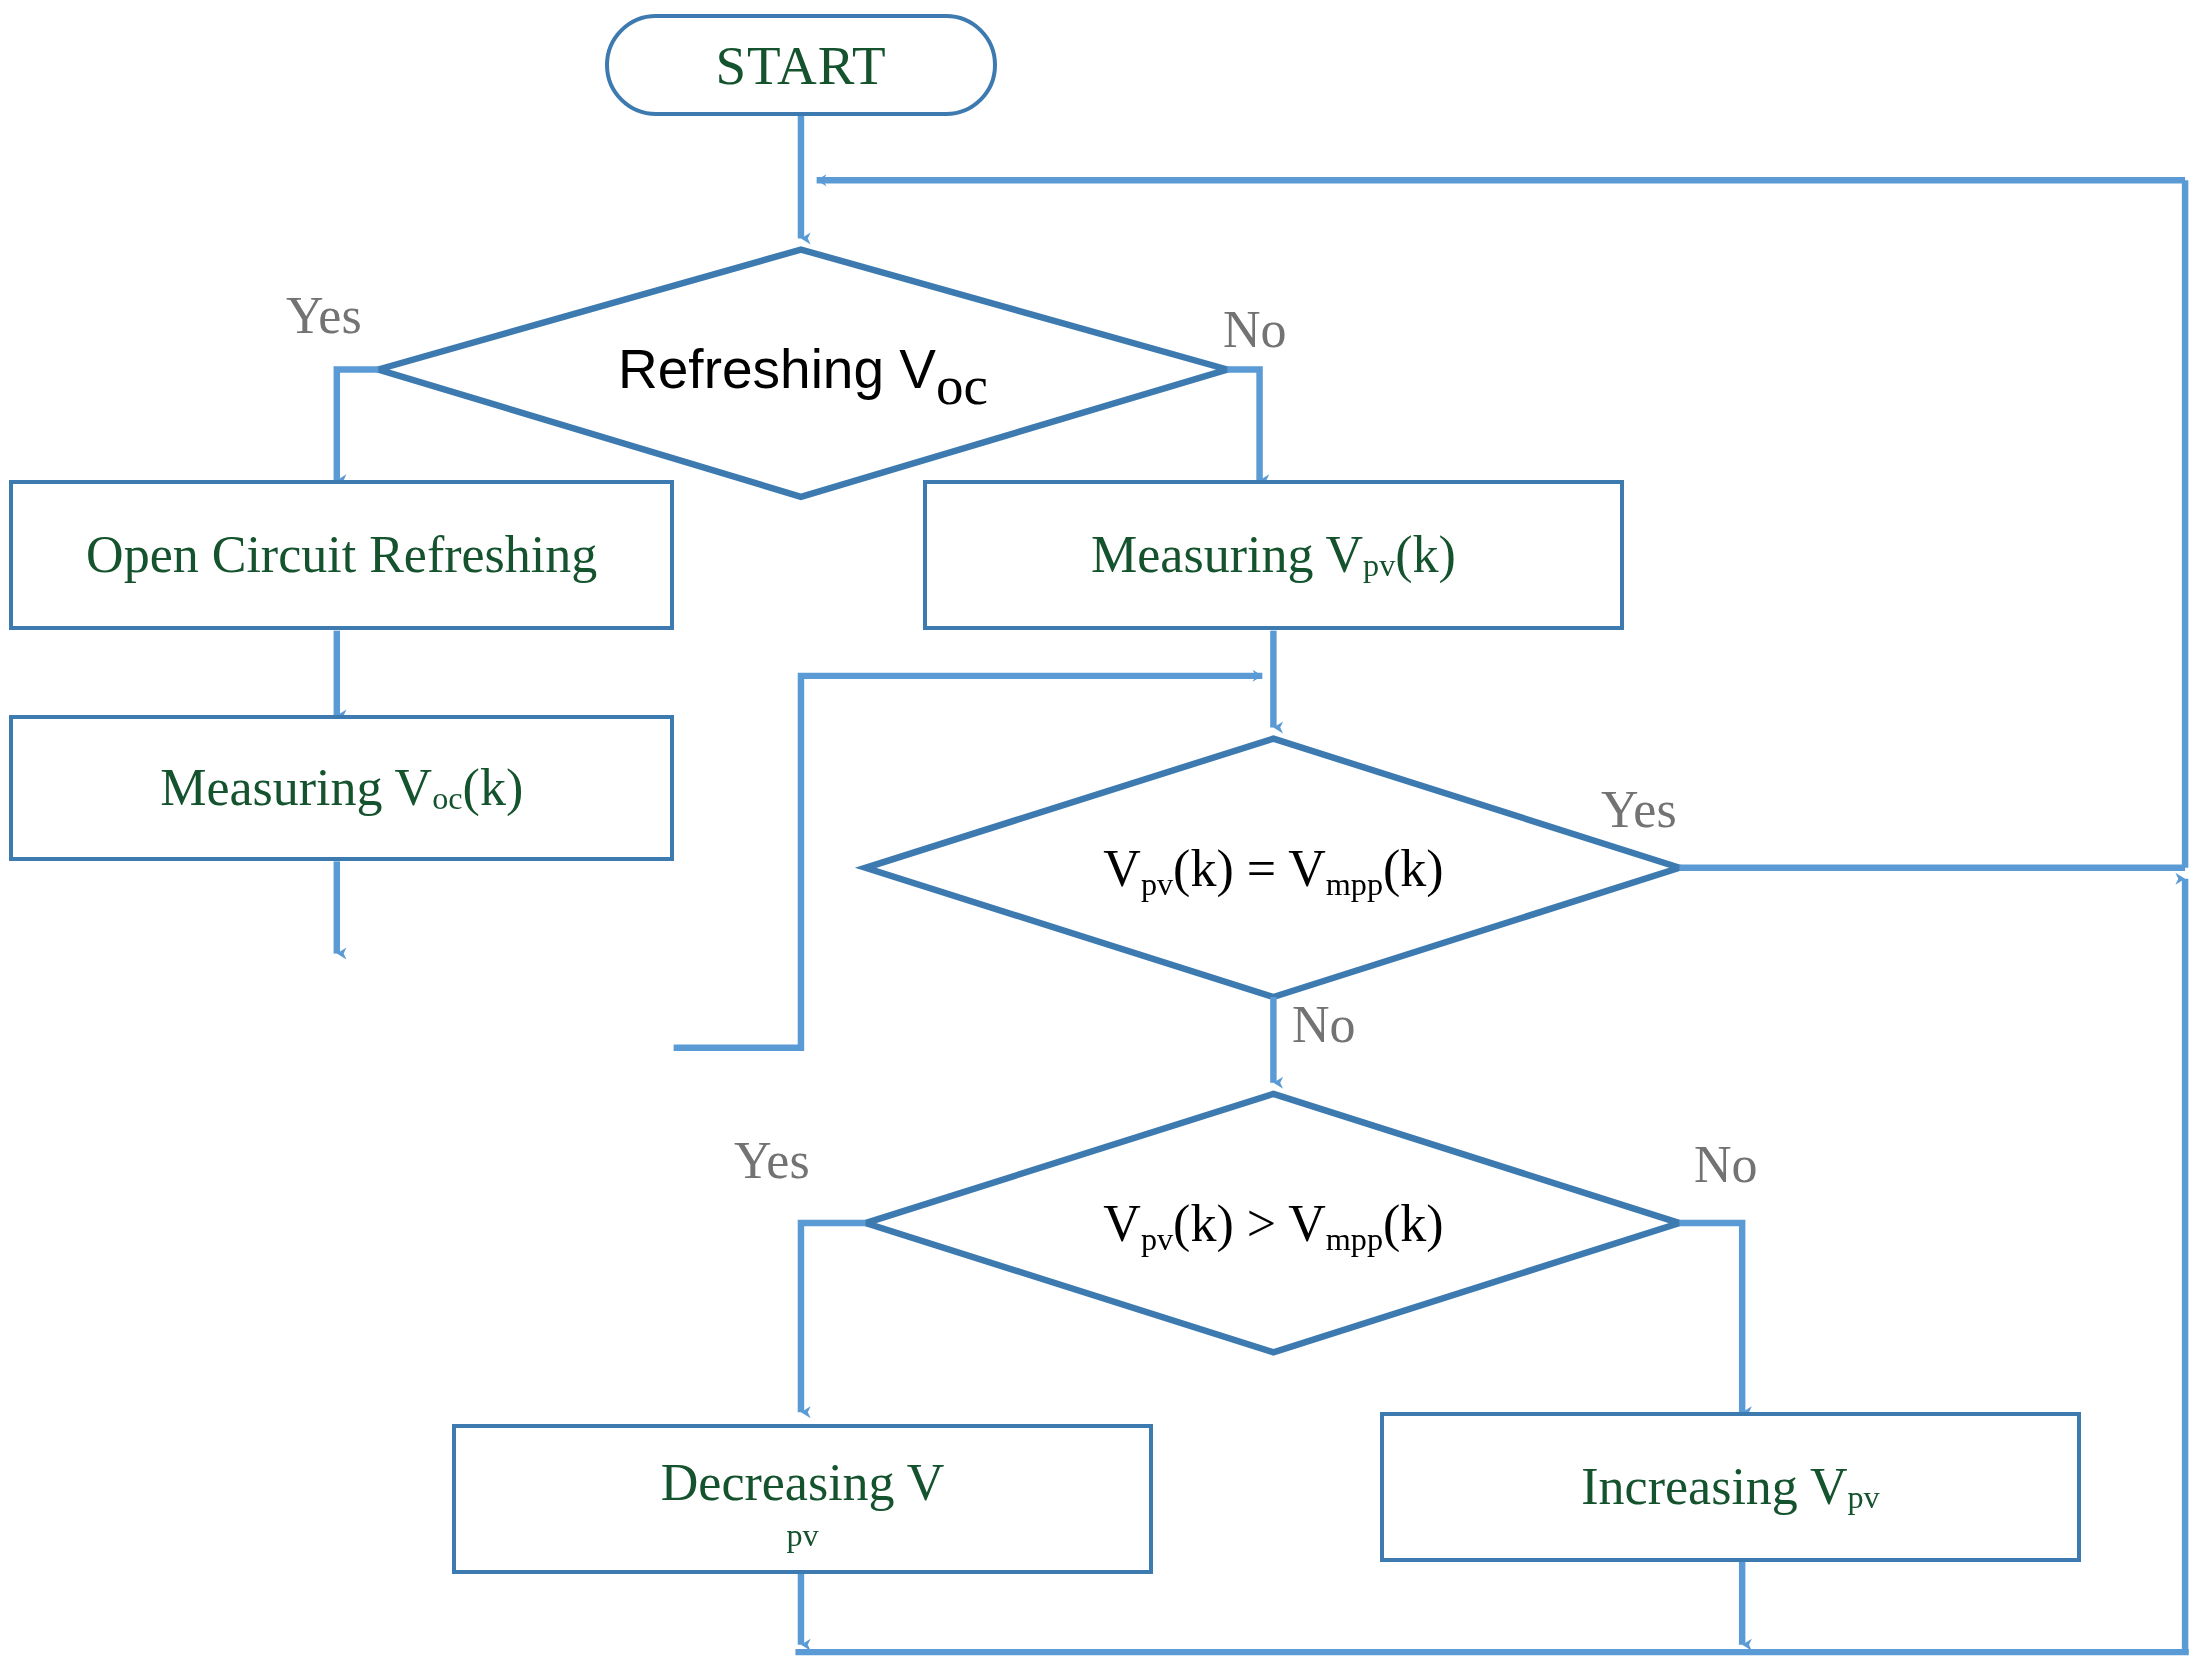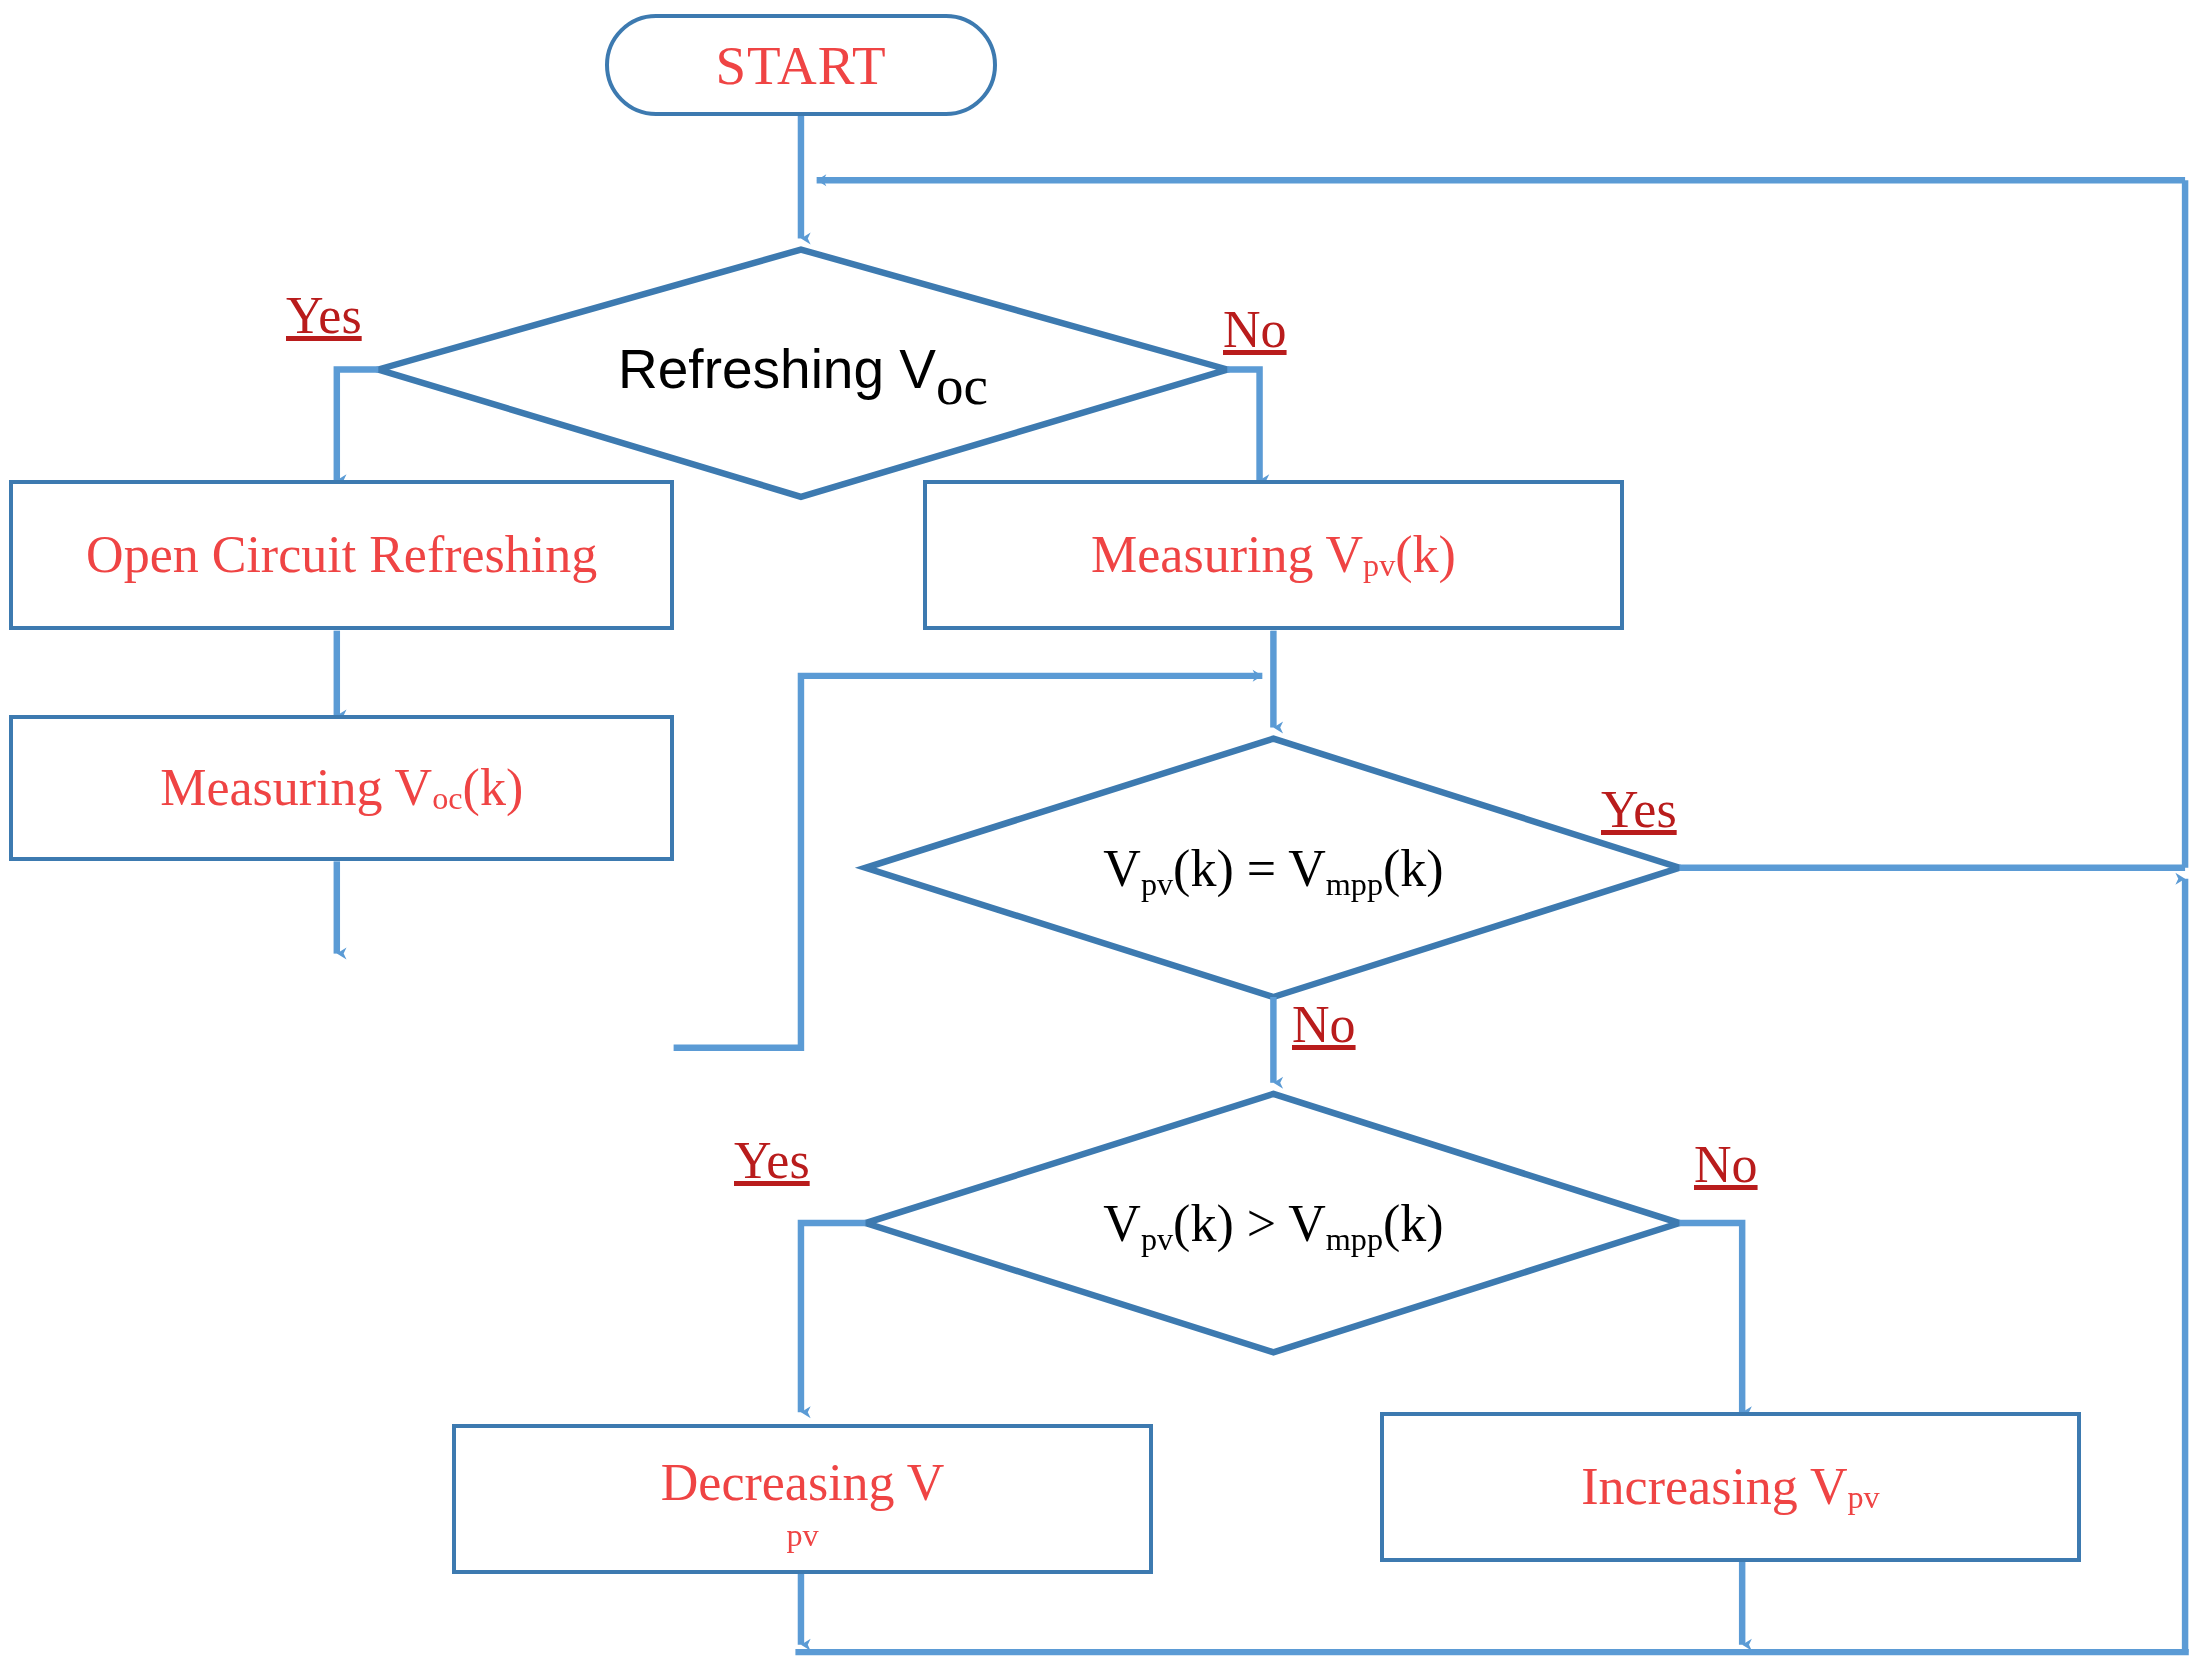--- a/index.html
+++ b/index.html
@@ -7,21 +7,21 @@
     position:relative;
     width:2210px;height:1671px;
     background:#ffffff;
     overflow:hidden;
     font-family:"Liberation Serif", serif;
   }
   #wires{position:absolute;left:0;top:0;width:2210px;height:1671px;}
   .node{
     position:absolute;
     display:flex;align-items:center;justify-content:center;
-    color:#ef4444;
+    color:#14532d;
     line-height:1.0;
     white-space:nowrap;
     text-align:center;
   }
   .box{
     border:4.6px solid #3d7ab0;
     background:#ffffff;
     box-sizing:border-box;
   }
   .terminator{
@@ -33,24 +33,23 @@
   }
   .diamond-label{
     position:absolute;
     display:flex;align-items:center;justify-content:center;
     color:#000;
     white-space:nowrap;
     pointer-events:none;
   }
   .edge-label{
     position:absolute;
-    color:#b91c1c;
+    color:#737373;
     white-space:nowrap;
     font-family:"Liberation Serif", serif;
-    text-decoration:underline;
   }
   .sans{font-family:Liberation Sans, sans-serif;}
   sub{font-size:0.62em;vertical-align:baseline;position:relative;top:0.30em;text-align:center;}
   .f56{font-size:52px;}
   .f60{font-size:55px;}
 </style>
 </head>
 <body>
 
 <div id="canvas">

